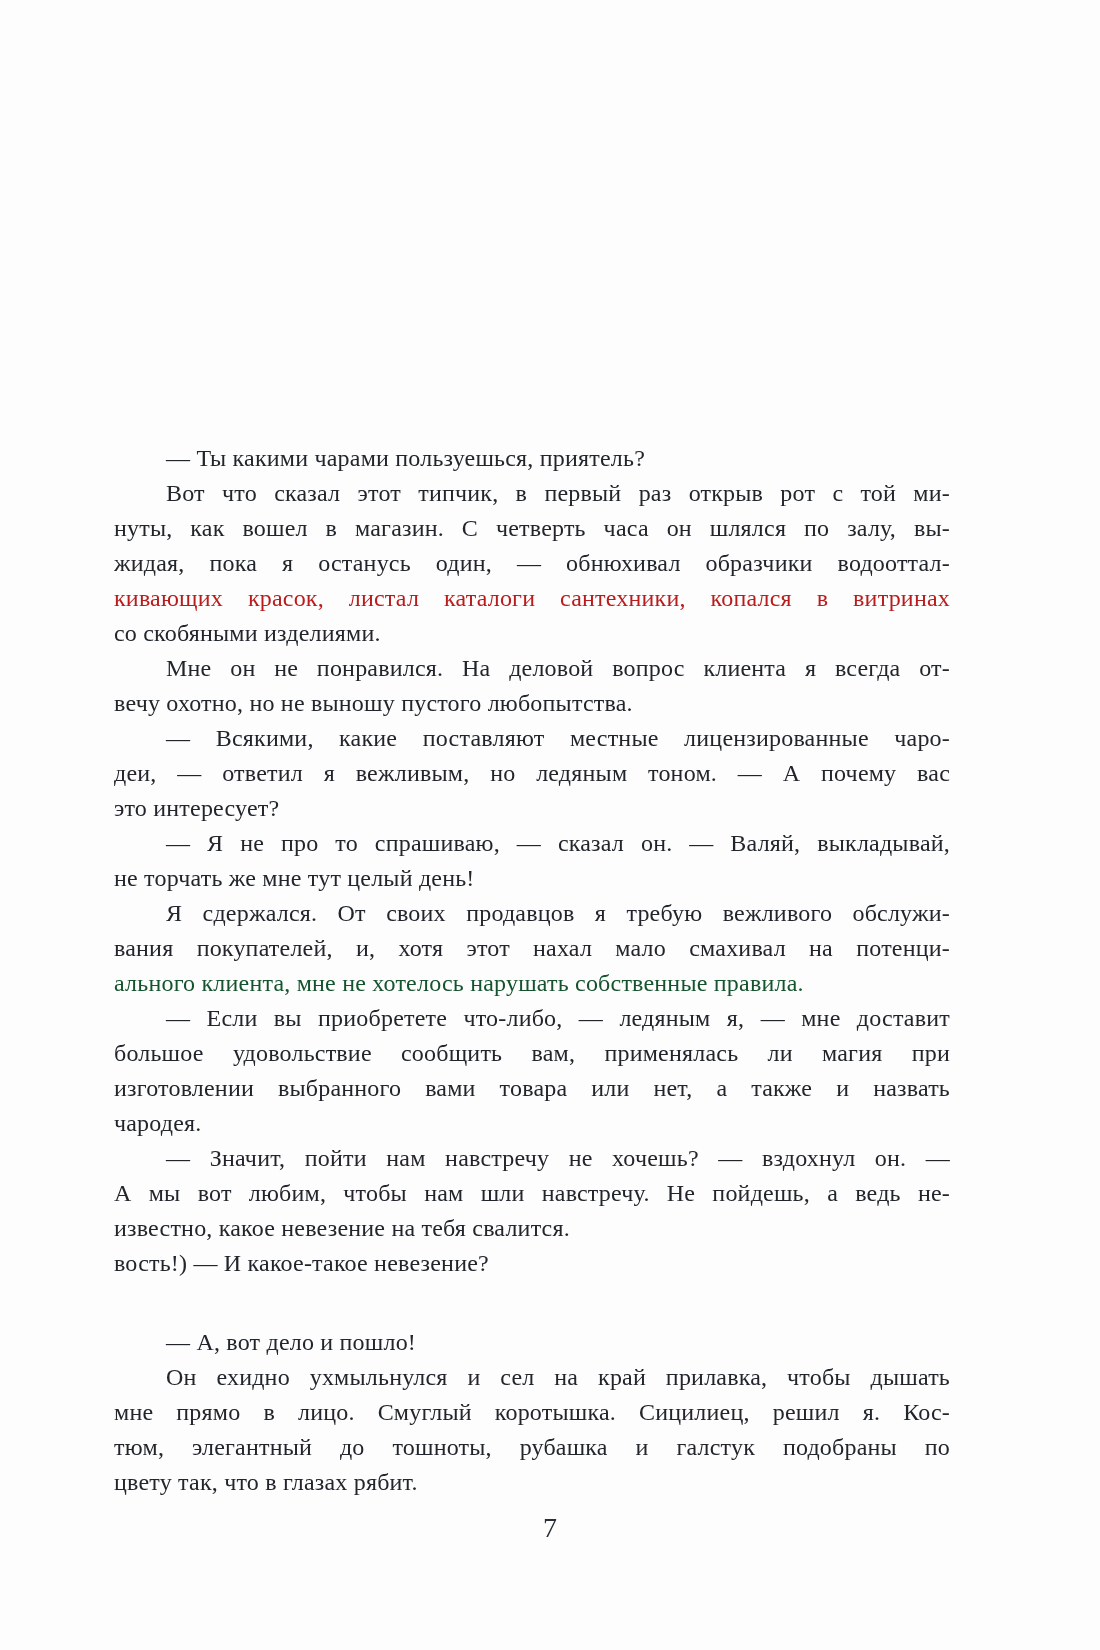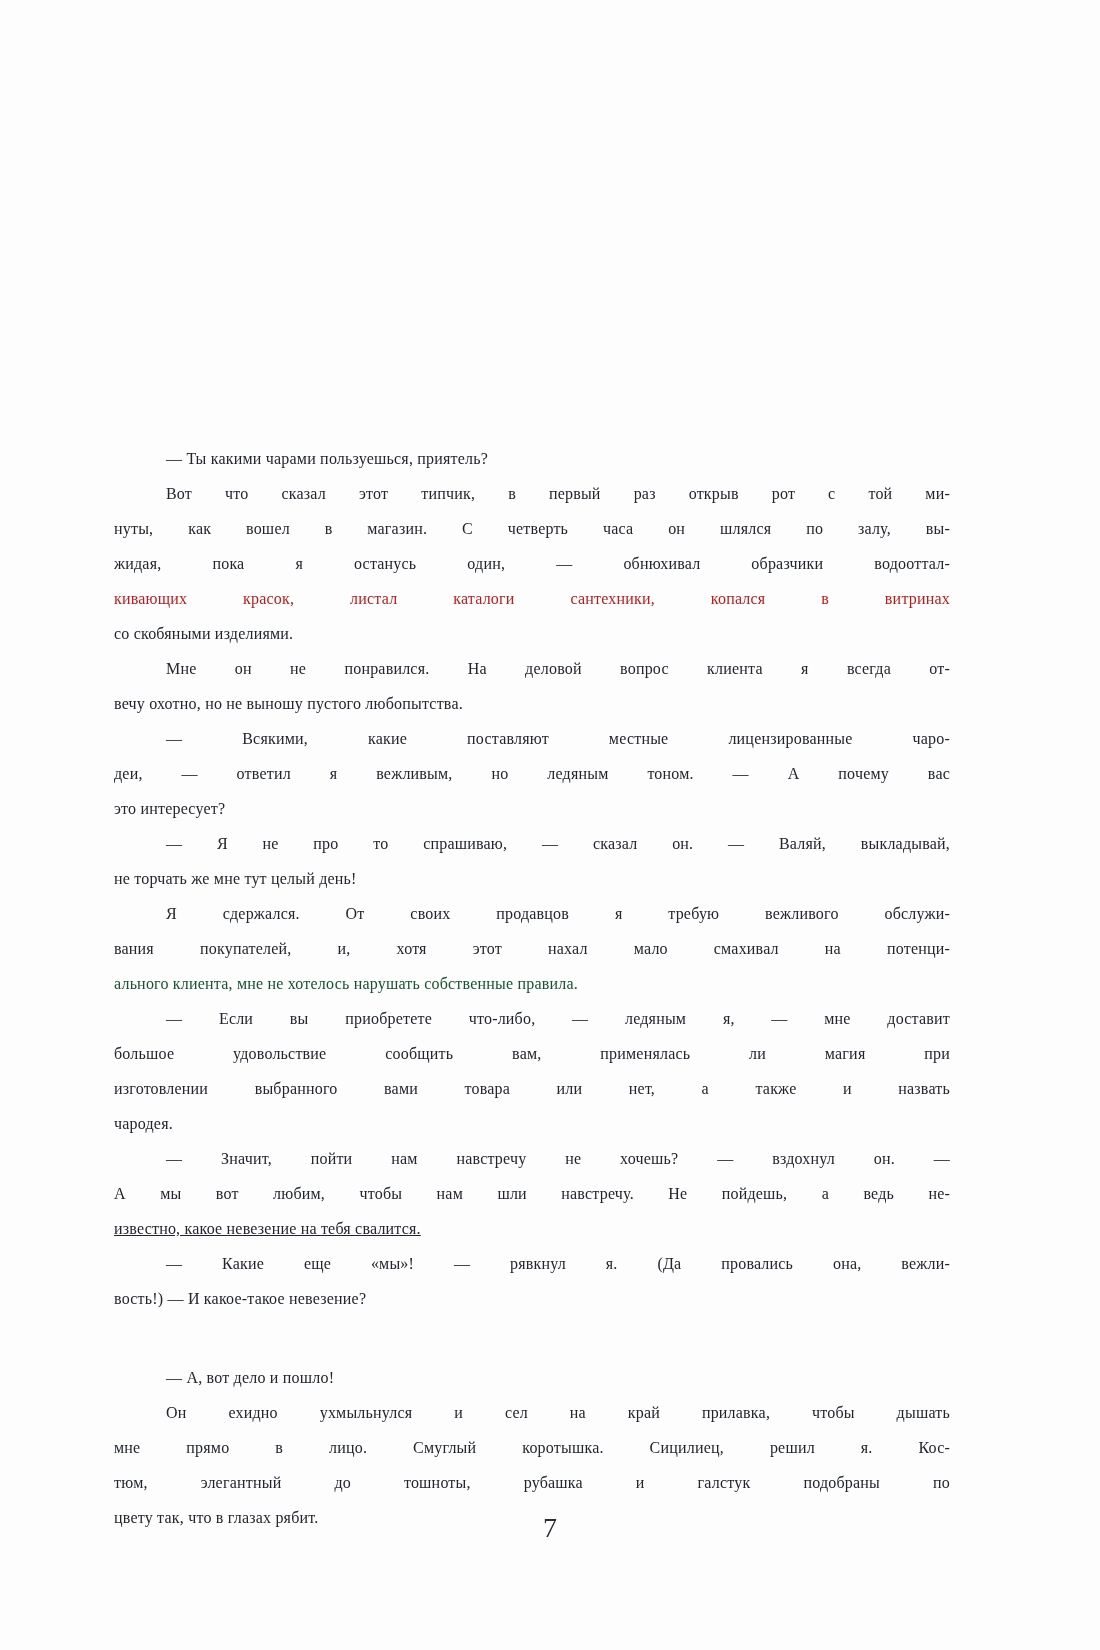--- a/index.html
+++ b/index.html
@@ -22,21 +22,21 @@
     position: absolute;
     left: 114px;
     top: 441px;
     width: 836px;
   }
   .paragraph {
     margin: 0;
     padding: 0;
   }
   .line {
-    font-size: 16px;
+    font-size: 24px;
     line-height: 35px;
     height: 35px;
     overflow: hidden;
     text-align: justify;
     text-align-last: justify;
     color: #22262c;
     letter-spacing: 0.2px;
   }
   .line.first {
     text-indent: 52px;
@@ -90,24 +90,23 @@
       </div>
       <div class="paragraph">
         <div class="line first" style="color: rgb(34, 38, 44);">— Если вы приобретете что-либо, — ледяным я, — мне доставит</div>
         <div class="line" style="color: rgb(34, 38, 44);">большое удовольствие сообщить вам, применялась ли магия при</div>
         <div class="line" style="color: rgb(34, 38, 44);">изготовлении выбранного вами товара или нет, а также и назвать</div>
         <div class="line last" style="color: rgb(34, 38, 44);">чародея.</div>
       </div>
       <div class="paragraph">
         <div class="line first" style="color: rgb(34, 38, 44);">— Значит, пойти нам навстречу не хочешь? — вздохнул он. —</div>
         <div class="line" style="color: rgb(34, 38, 44);">А мы вот любим, чтобы нам шли навстречу. Не пойдешь, а ведь не-</div>
-        <div class="line last" style="color: rgb(34, 38, 44); text-decoration: underline;">известно, какое невезение на тебя свалится.</div>
+        <div class="line last" style="color: rgb(34, 38, 44);">известно, какое невезение на тебя свалится.</div>
       </div>
       <div class="paragraph">
-        <div class="line first" style="color: rgb(34, 38, 44);">— Какие еще «мы»! — рявкнул я. (Да провались она, вежли-</div>
         <div class="line last" style="color: rgb(34, 38, 44);">вость!) — И какое-такое невезение?</div>
       </div>
       <div class="paragraph">
         <div class="line first last" style="color: rgb(34, 38, 44); margin-top: 44px;">— А, вот дело и пошло!</div>
       </div>
       <div class="paragraph">
         <div class="line first" style="color: rgb(34, 38, 44);">Он ехидно ухмыльнулся и сел на край прилавка, чтобы дышать</div>
         <div class="line" style="color: rgb(34, 38, 44);">мне прямо в лицо. Смуглый коротышка. Сицилиец, решил я. Кос-</div>
         <div class="line" style="color: rgb(34, 38, 44);">тюм, элегантный до тошноты, рубашка и галстук подобраны по</div>
         <div class="line last" style="color: rgb(34, 38, 44);">цвету так, что в глазах рябит.</div>

